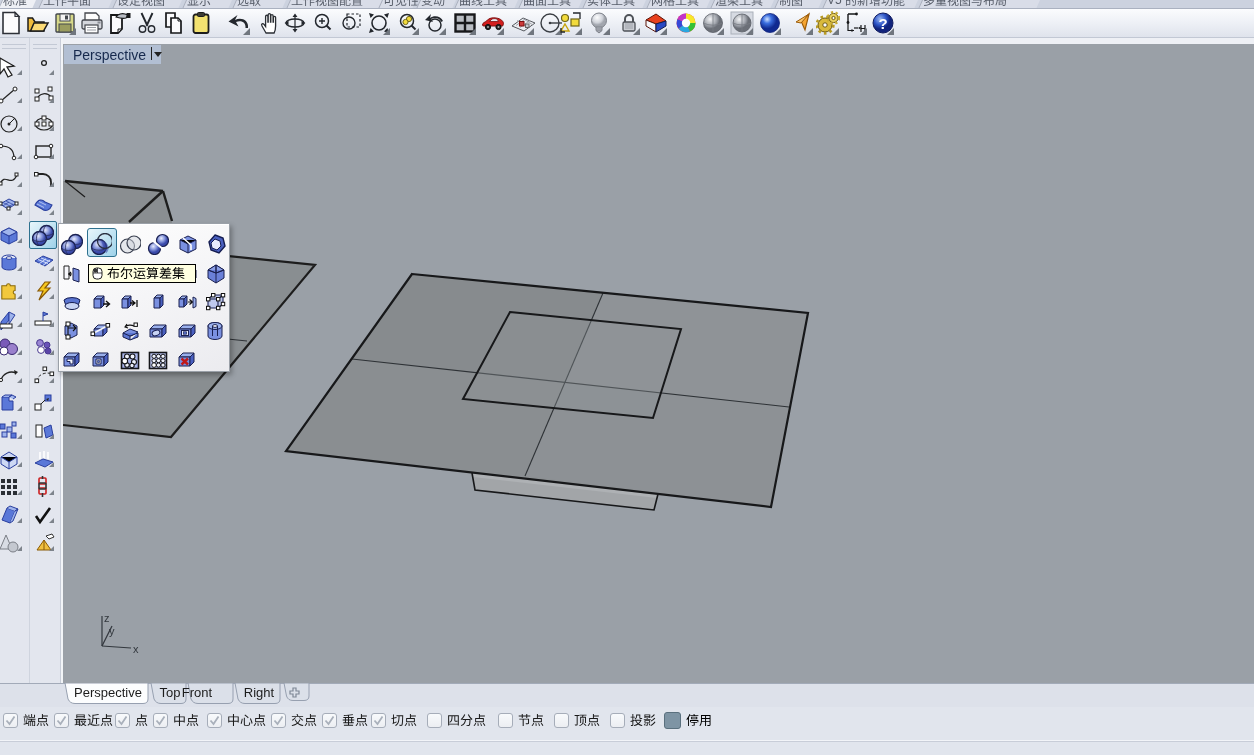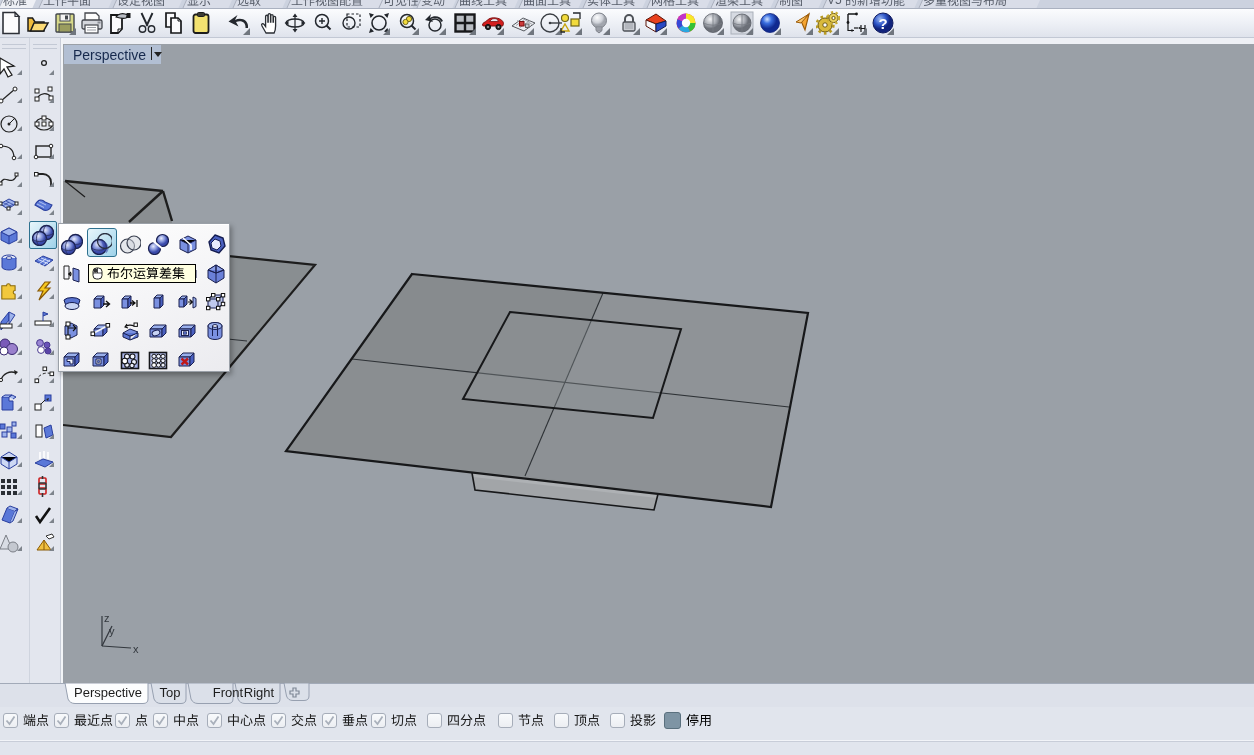--- a/index.html
+++ b/index.html
@@ -833,21 +833,21 @@
         </g>
         <g transform="translate(-55,0)">
           <path d="M284 0 L309 0 L309 13 Q309 17.5 304 17.5 L293 17.5 Q288 17.5 286.5 13 Z" fill="#dbe0e9" stroke="#97a0b0" stroke-width="1"></path>
         </g>
         <g transform="translate(-55,0)">
           <path d="M293 5 h3 v3 h3 v3 h-3 v3 h-3 v-3 h-3 v-3 h3 z" fill="none" stroke="#7e8796" stroke-width="1.2"></path>
         </g>
       </svg>
 <div class="abs" style="left:68px;top:2px;width:80px;text-align:center;font-size:13px;color:#1c1c1c;">Perspective</div>
 <div class="abs" style="left:154px;top:2px;width:32px;text-align:center;font-size:13px;color:#1c1c1c;">Top</div>
-<div class="abs" style="left:207px;top:2px;width:42px;text-align:center;font-size:13px;color:#1c1c1c;">Front</div>
+<div class="abs" style="left:176px;top:2px;width:42px;text-align:center;font-size:13px;color:#1c1c1c;">Front</div>
 <div class="abs" style="left:238px;top:2px;width:42px;text-align:center;font-size:13px;color:#1c1c1c;">Right</div>
 </div>
 <div class="abs" style="left:0;top:707px;width:1254px;height:48px;background:#e1e5ed;">
 <div class="abs" style="left:3px;top:6px;width:15px;height:15px;border:1px solid #a6adb9;border-radius:3px;background:linear-gradient(#f8fafc,#eceef2);">
         <svg width="13" height="13" style="position:absolute;left:0;top:0">
           <path d="M2.5 6.5 l3 3.5 5-7.5" fill="none" stroke="#a9b0bb" stroke-width="1.8"></path>
         </svg>
       </div>
 <div class="abs" style="left:23px;top:7px;"><svg width="27" height="17" viewBox="0 0 27 17" style="fill:#1a1a1a">
           <use href="#u7aef" transform="translate(0.0,11) scale(0.0130,-0.0130)"></use>

